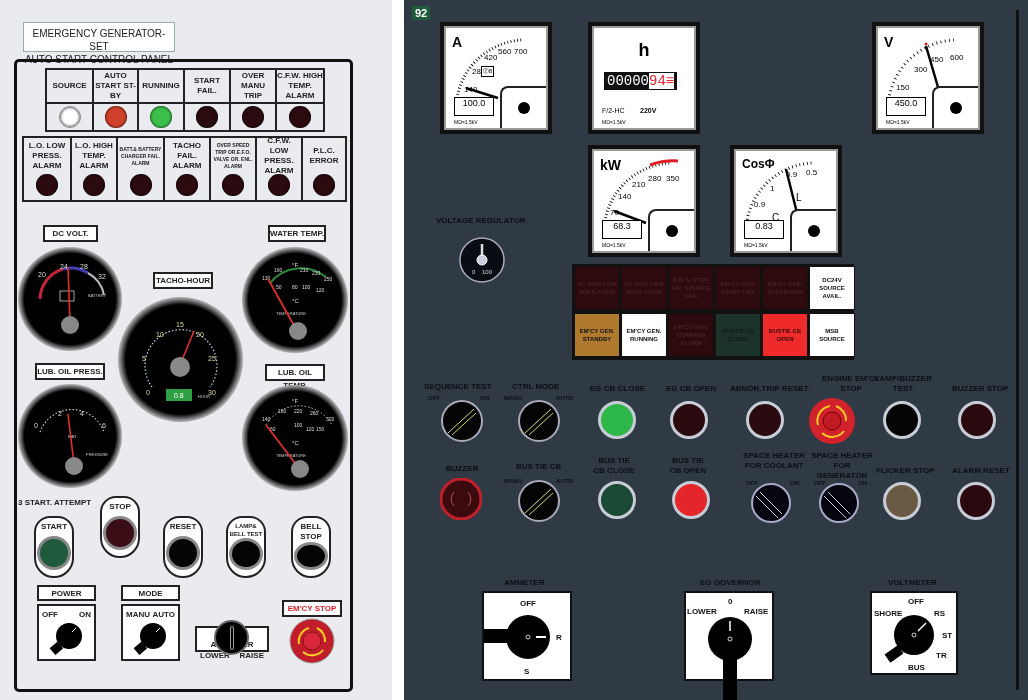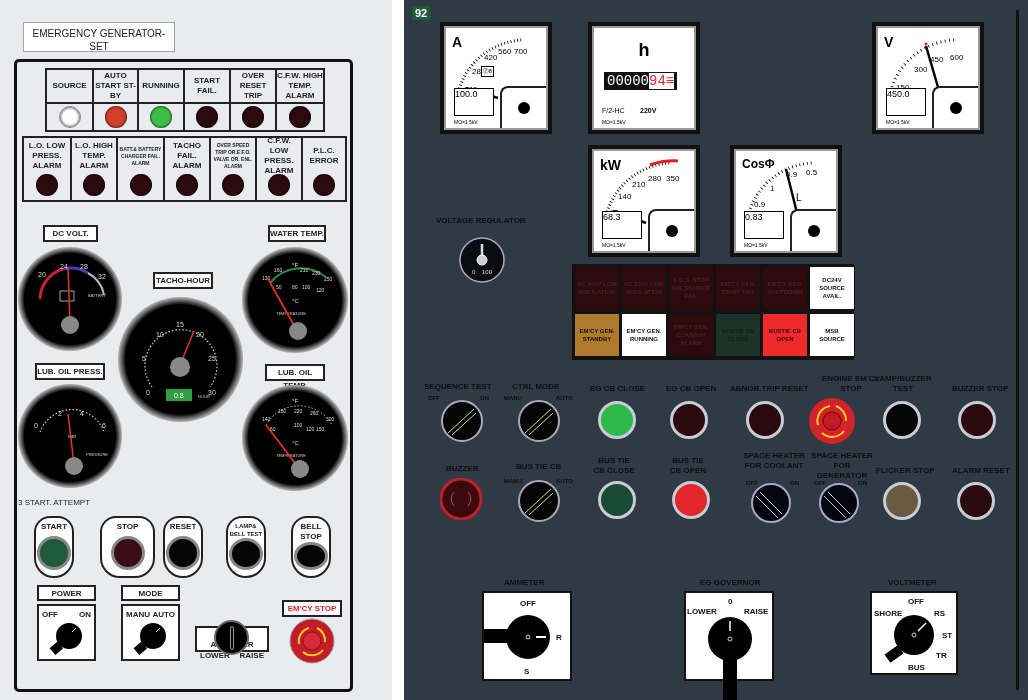--- a/index.html
+++ b/index.html
@@ -27,35 +27,36 @@
 .knob{position:absolute;border-radius:50%;background:#000}
 
 #right{position:absolute;left:404px;top:0;width:624px;height:700px;background:#2f3a45}
 #pgnum{position:absolute;left:8px;top:6px;background:#1e5b3a;color:#fff;font-size:11px;font-weight:bold;padding:1px 3px}
 .meter{position:absolute;background:#111;padding:4px}
 .meter .face{position:relative;width:100%;height:100%;background:#fff;border:2px solid #999}
 .meter .unit{position:absolute;left:6px;top:6px;font-weight:bold;font-size:14px;color:#000}
 .meter svg{position:absolute;left:0;top:0;width:100%;height:100%}
 .meter .corner{position:absolute;right:0;bottom:0;width:46%;height:42%;background:#fff;border-top:2px solid #222;border-left:2px solid #222;border-top-left-radius:8px}
 .meter .corner .dot{position:absolute;left:50%;top:50%;width:12px;height:12px;border-radius:50%;background:#000;transform:translate(-50%,-50%)}
-.meter .readout{position:absolute;left:8px;bottom:12px;width:40px;height:28px;border:1px solid #000;font-size:9px;text-align:left;line-height:10px;background:#fff}
+.meter .readout{position:absolute;left:8px;bottom:12px;width:40px;height:19px;border:1px solid #000;font-size:9px;text-align:center;line-height:10px;background:#fff}
 .meter .small{position:absolute;left:8px;bottom:3px;font-size:5px;color:#000}
 .meter .cls{position:absolute;right:52%;top:42%;font-size:6px;border:1px solid #000;padding:0 1px;background:#fff}
 .rlabel{position:absolute;font-size:8px;font-weight:bold;color:#0d0f12;text-align:center;line-height:10px;white-space:nowrap}
 .rbtn{position:absolute;width:38px;height:38px;border-radius:50%;border:3px solid #c8ccd6}
 .tile{position:absolute;width:46px;height:44px;border:1px solid #111;font-size:6px;font-weight:bold;text-align:center;display:flex;align-items:center;justify-content:center;line-height:8px;padding:2px}
 .rsel{position:absolute;background:#fff;border:2px solid #111}
 .rsel .l{position:absolute;font-size:8px;font-weight:bold;color:#111}
 </style>
 </head>
 <body>
 
 <div id="left">
   <div class="hdr-box" style="left:23px;top:22px;width:152px;height:30px">
     <div>EMERGENCY GENERATOR-SET</div>
+    <div>AUTO START CONTROL PANEL</div>
   </div>
 
   <div id="lframe"></div>
 
   <div class="grid-row" style="left:45px;top:68px;width:280px;height:64px">
     <div class="cell" style="width:47px">
       <div class="lbl" style="height:32px">SOURCE</div>
       <div style="border-top:2px solid #222;width:100%;flex:1;display:flex;align-items:center;justify-content:center">
         <div class="lamp" style="background:#fff;border:1px solid #888"></div>
         </div>
@@ -72,21 +73,21 @@
         <div class="lamp" style="background:#3cbf4a"></div>
         </div>
     </div>
     <div class="cell" style="width:46px">
       <div class="lbl" style="height:32px">START FAIL.</div>
       <div style="border-top:2px solid #222;width:100%;flex:1;display:flex;align-items:center;justify-content:center">
         <div class="lamp"></div>
         </div>
     </div>
     <div class="cell" style="width:46px">
-      <div class="lbl" style="height:32px">OVER RESET TRIP</div>
+      <div class="lbl" style="height:32px">OVER MANU TRIP</div>
       <div style="border-top:2px solid #222;width:100%;flex:1;display:flex;align-items:center;justify-content:center">
         <div class="lamp"></div>
         </div>
     </div>
     <div class="cell" style="width:46px">
       <div class="lbl" style="height:32px">C.F.W. HIGH TEMP. ALARM</div>
       <div style="border-top:2px solid #222;width:100%;flex:1;display:flex;align-items:center;justify-content:center">
         <div class="lamp"></div>
         </div>
     </div>
@@ -210,27 +211,27 @@
       <text x="64" y="46" fill="#ddd" font-size="5">120</text>
         <text x="74" y="46" fill="#ddd" font-size="5">150</text>
       <path d="M24 40 A38 38 0 0 1 90 40" stroke="#ccc" stroke-width="1" fill="none" stroke-dasharray="1.5 2"></path>
       <text x="50" y="60" fill="#ddd" font-size="6">°C</text>
       <text x="34" y="72" fill="#ccc" font-size="4">TEMPERATURE</text>
       <line x1="56" y1="82" x2="24" y2="40" stroke="#e0302a" stroke-width="1.8"></line>
       <circle cx="58" cy="84" r="9" fill="#888"></circle>
     </svg>
   </div>
 
-  <div class="abs" style="left:18px;top:498px;font-size:8px;font-weight:normal;color:#222">3 START. ATTEMPT</div>
+  <div class="abs" style="left:18px;top:498px;font-size:8px;font-weight:bold;color:#222">3 START. ATTEMPT</div>
 
   <div class="pb" style="left:34px;top:516px;width:40px;height:62px">
     <div class="lbl">START</div>
     <div class="btn" style="background:#1f5a3c"></div>
   </div>
-  <div class="pb" style="left:100px;top:516px;width:55px;height:62px">
+  <div class="pb" style="left:100px;top:496px;width:40px;height:62px">
     <div class="lbl">STOP</div>
     <div class="btn" style="background:#3a0e14"></div>
   </div>
   <div class="pb" style="left:163px;top:516px;width:40px;height:62px">
     <div class="lbl">RESET</div>
     <div class="btn" style="background:#050505"></div>
   </div>
   <div class="pb" style="left:226px;top:516px;width:40px;height:62px">
     <div class="lbl" style="font-size:6px;line-height:8px">LAMP&amp; BELL TEST</div>
     <div class="btn" style="background:#050505"></div>

